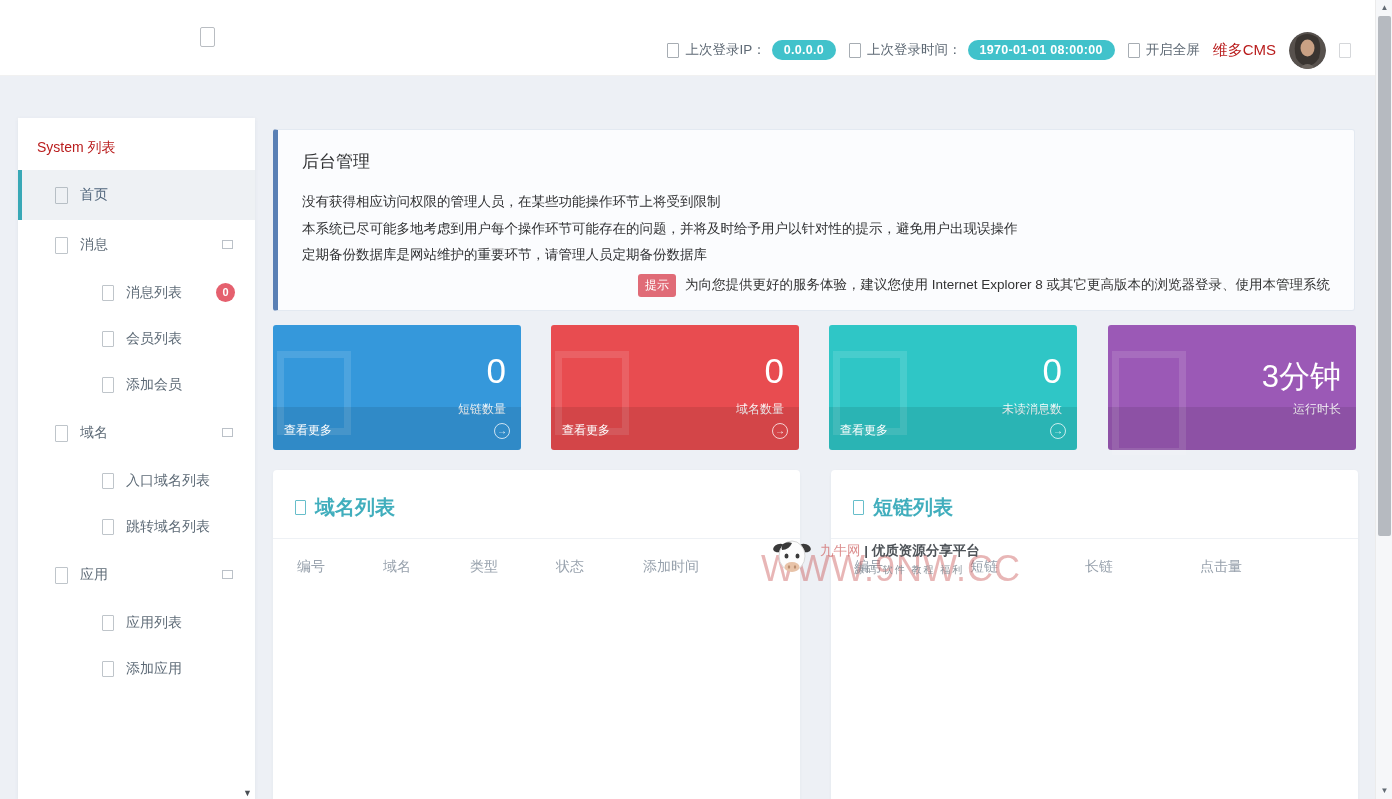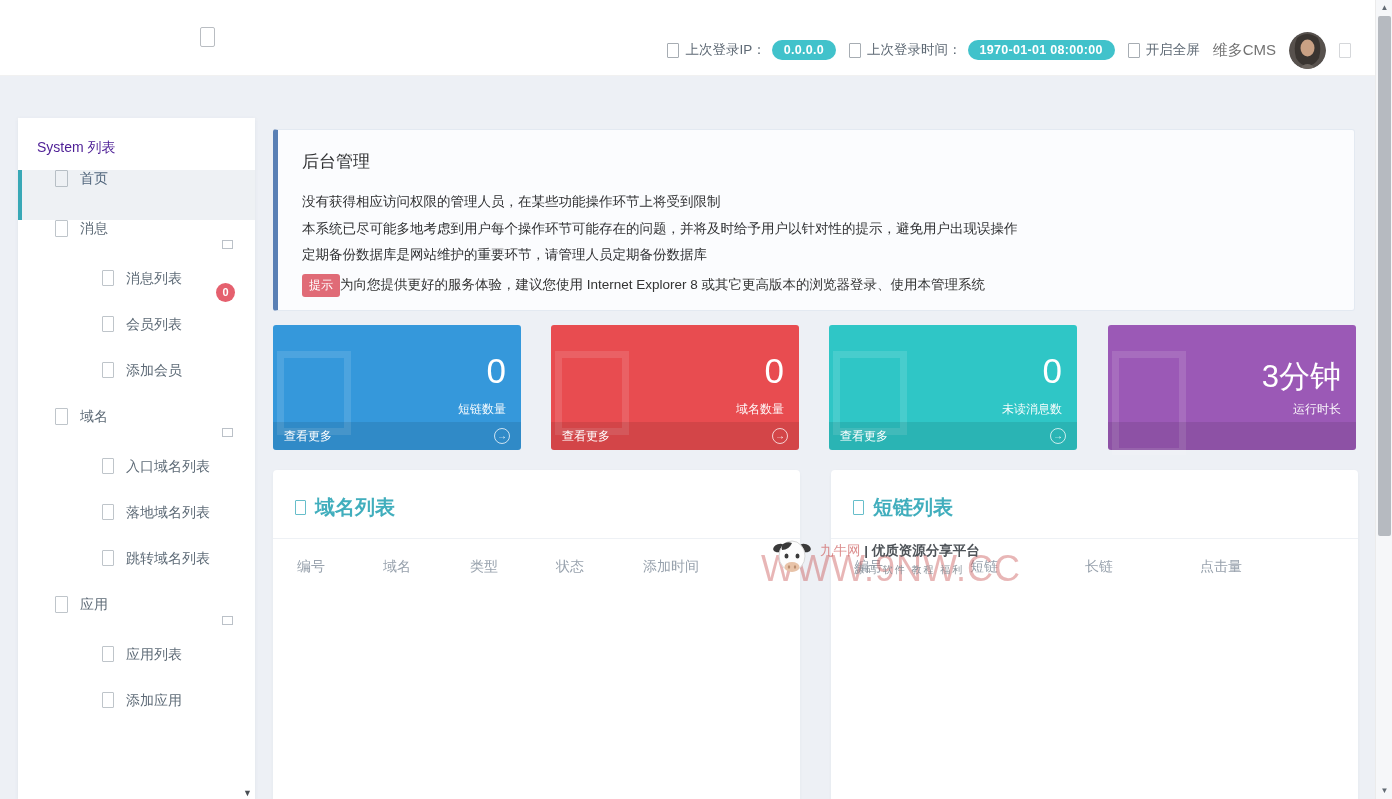--- a/index.html
+++ b/index.html
@@ -11,64 +11,64 @@
             border-bottom:1px solid #f1f1f1; }
   #menu-toggle { position:absolute; left:200px; top:27px; width:15px; height:20px;
                  border:1px solid #b9bdc2; border-radius:2px; cursor:pointer; }
   #hdr-right { position:absolute; right:24px; top:12px; height:76px; display:flex;
                align-items:center; gap:13px; font-size:13.5px; color:#5f6a75; }
   .hdr-item { display:flex; align-items:center; gap:6px; white-space:nowrap; }
   .tofu { display:inline-block; width:12px; height:15px; border:1px solid currentColor;
           opacity:.55; border-radius:1px; }
   .pill { background:#41c2cb; color:#fff; font-weight:bold; font-size:12.5px;
           padding:3px 12px; border-radius:11px; letter-spacing:.3px; }
-  #brand { color:#737373; font-size:15px; cursor:pointer; }
+  #brand { color:#b91c1c; font-size:15px; cursor:pointer; }
   #avatar { width:37px; height:37px; border-radius:50%; overflow:hidden; background:#cfd3d8; cursor:pointer; }
   #hdr-caret { width:12px; height:15px; border:1px solid #b9bdc2; opacity:.6; cursor:pointer; }
 
   
   #sidebar { position:absolute; left:18px; top:118px; width:237px; height:681px; background:#fff;
              box-shadow:0 1px 4px rgba(90,100,120,.08); }
-  #sb-title { height:52px; padding:21px 0 0 19px; color:#4c1d95; font-size:14px; }
-  .sb-item { position:relative; display:flex; height:50px;
+  #sb-title { height:52px; padding:21px 0 0 19px; color:#b91c1c; font-size:14px; }
+  .sb-item { position:relative; display:flex; align-items:center; height:50px;
              padding-left:37px; color:#5e6b77; font-size:14px; cursor:pointer; }
   .sb-item.sub { height:46px; padding-left:84px; }
   .sb-item.active { background:#eef1f4; border-left:4px solid #38a8b6; padding-left:33px; color:#51667c; }
   .sb-item .tofu { margin-right:12px; color:#8b959e; width:13px; height:17px; }
   .sb-item.sub .tofu { width:12px; height:16px; }
   .sb-sq { position:absolute; right:22px; top:50%; margin-top:-5px; width:11px; height:9px;
            border:1px solid #aab2ba; opacity:.8; }
   .sb-badge { position:absolute; right:20px; top:50%; margin-top:-10px; width:19px; height:19px;
               border-radius:50%; background:#e5606e; color:#fff; font-size:11px; font-weight:bold;
               text-align:center; line-height:19px; }
   #sb-caret { position:absolute; right:3px; bottom:1px; font-size:9px; color:#4a4f55; cursor:pointer; }
 
   
   #welcome { position:absolute; left:273px; top:129px; width:1082px; height:182px;
              background:#fbfcfe; border:1px solid #e3e9f1; border-left:5px solid #5a80b5;
              border-radius:3px; padding:20px 24px 0; }
   #welcome h1 { font-size:17px; font-weight:normal; color:#303133; margin-bottom:16px; }
   #welcome p { font-size:13.5px; color:#303133; line-height:26.5px; }
-  .tip-row { display:flex; align-items:center; margin-top:5px; }
+  .tip-row { display:flex; align-items:center; gap:9px; margin-top:5px;justify-content:flex-end; }
   #tip-badge { background:#e06b77; color:#fff; font-size:12px; padding:3px 7px; border-radius:3px; }
 
   
   .card { position:absolute; top:325px; width:248px; height:125px; border-radius:3px; color:#fff; }
   .card.c0 { left:273px;  background:#3598db; }
   .card.c1 { left:551px;  background:#e84c50; }
   .card.c2 { left:829px;  background:#2fc6c6; }
   .card.c3 { left:1108px; background:#9b59b6; }
   .ghost { position:absolute; left:4px; top:26px; width:74px; height:84px;
            border:7px solid rgba(255,255,255,.12); }
   .card.c3 .ghost { height:104px; }
   .num { position:absolute; right:15px; top:26px; font-size:35px; font-weight:400; }
   .card.c3 .num { font-size:31px; top:31px; }
   .lbl { position:absolute; right:15px; top:76px; font-size:12px; color:rgba(255,255,255,.95); }
-  .foot { position:absolute; left:0; right:0; bottom:0; height:28px; background:rgba(0,0,0,.09);
-          display:flex; align-items:center; justify-content:space-between; padding:11px 11px;
+  .foot { position:absolute; left:0; right:0; bottom:0; height:43px; background:rgba(0,0,0,.09);
+          display:flex; align-items:flex-end; justify-content:space-between; padding:11px 11px;
           font-size:12px; border-radius:0 0 3px 3px; cursor:pointer; }
   .more-arrow { width:16px; height:16px; border:1px solid rgba(255,255,255,.75); border-radius:50%;
                 font-size:10px; line-height:14px; text-align:center; color:rgba(255,255,255,.9); }
 
   
   .panel { position:absolute; top:470px; width:527px; height:340px; background:#fff;
            border-radius:4px; box-shadow:0 1px 3px rgba(90,100,120,.06); }
   #panel-domain { left:273px; } #panel-short { left:831px; }
   .tbl-title { display:flex; align-items:center; gap:9px; padding:24px 22px 0; color:#41aebd;
                font-size:20px;font-weight:bold; }
@@ -160,24 +160,20 @@
     <span>添加会员</span>
   </div>
   <div class="sb-item">
     <span class="tofu"></span>
     <span>域名</span>
     <span class="sb-sq"></span>
   </div>
   <div class="sb-item sub">
     <span class="tofu"></span>
     <span>入口域名列表</span>
-  </div>
-  <div class="sb-item sub">
-    <span class="tofu"></span>
-    <span>落地域名列表</span>
   </div>
   <div class="sb-item sub">
     <span class="tofu"></span>
     <span>跳转域名列表</span>
   </div>
   <div class="sb-item">
     <span class="tofu"></span>
     <span>应用</span>
     <span class="sb-sq"></span>
   </div>

